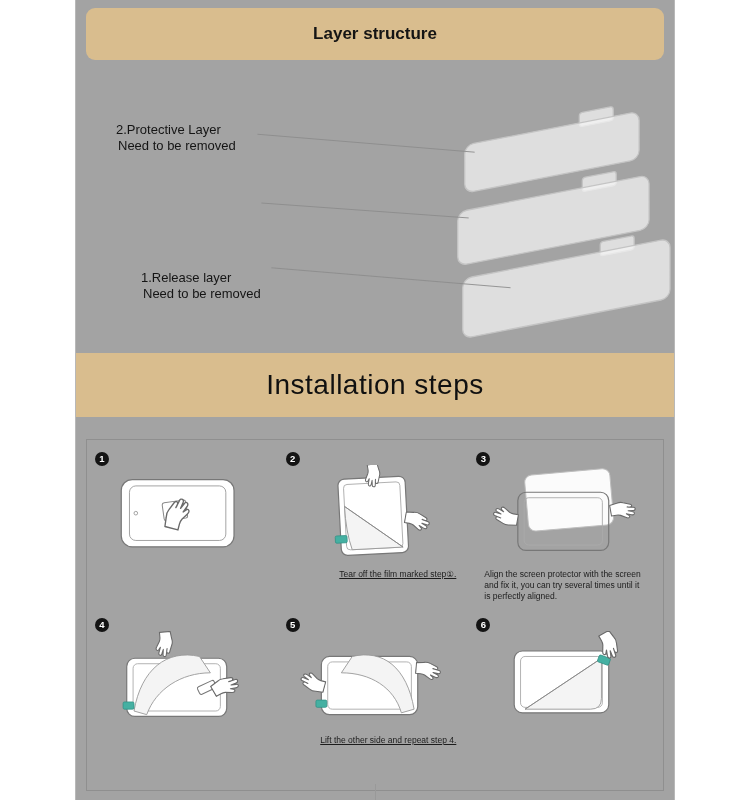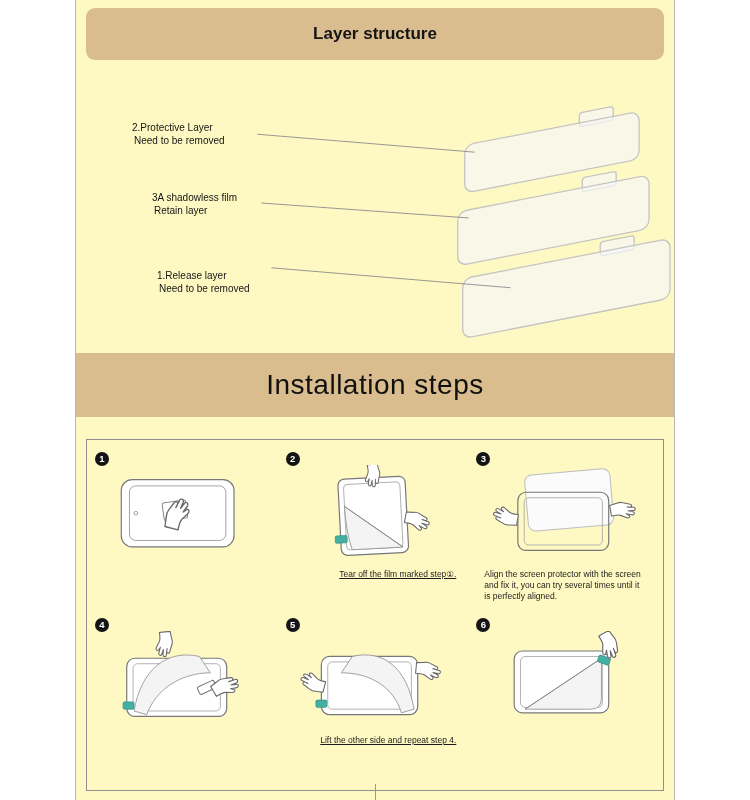--- a/index.html
+++ b/index.html
@@ -7,31 +7,31 @@
   body {
     width:750px; height:800px;
     font-family:"Liberation Sans", sans-serif;
     color:#111;
     position:relative;
   }
   .page { position:relative; width:750px; height:800px; background:#fff; overflow:hidden; }
   .content {
     position:absolute; left:75px; top:0; width:600px; height:800px;
     border-left:1px solid #b8b8b8; border-right:1px solid #b8b8b8;
-    background:#fef9c3;
+    background:#a3a3a3;
   }
   .top-banner {
     margin:8px 10px 0; height:52px;
     background:#d9bd8e; border-radius:9px;
     display:flex; flex-direction:column; align-items:center; justify-content:center;
     font-size:17px; font-weight:600; line-height:1.35; color:#141414;
   }
   .diagram { position:relative; height:293px; }
   .diagram svg { position:absolute; left:0; top:0; width:100%; height:100%; }
-  .layer-label { position:absolute; font-size:10px; line-height:1.25; color:#151515;margin-left:16px; }
+  .layer-label { position:absolute; font-size:13px; line-height:1.25; color:#151515; }
   .layer-label .l2 { padding-left:2px; }
   .label-1 { left:40px; top:62px; }
   .label-2 { left:60px; top:132px; }
   .label-3 { left:65px; top:210px; }
   .steps-banner {
     height:64px; background:#d9bd8e;
     display:flex; align-items:center; justify-content:center;
     font-size:28px; font-weight:normal; color:#101010; letter-spacing:0.5px;
   }
   .steps-box {
@@ -94,24 +94,20 @@
         <g stroke="#8c8c8c" stroke-width="0.9">
           <line x1="182" y1="74" x2="400" y2="92"></line>
           <line x1="186" y1="143" x2="394" y2="158"></line>
           <line x1="196" y1="208" x2="436" y2="228"></line>
         </g>
       </svg>
       <div class="layer-label label-1">
         <div class="l1">2.Protective Layer</div>
         <div class="l2">Need to be removed</div>
       </div>
-      <div class="layer-label label-2">
-        <div class="l1">3A shadowless film</div>
-        <div class="l2">Retain layer</div>
-      </div>
       <div class="layer-label label-3">
         <div class="l1">1.Release layer</div>
         <div class="l2">Need to be removed</div>
       </div>
     </div>
 
     <div class="steps-banner">
       <span>Installation steps</span>
     </div>
 

